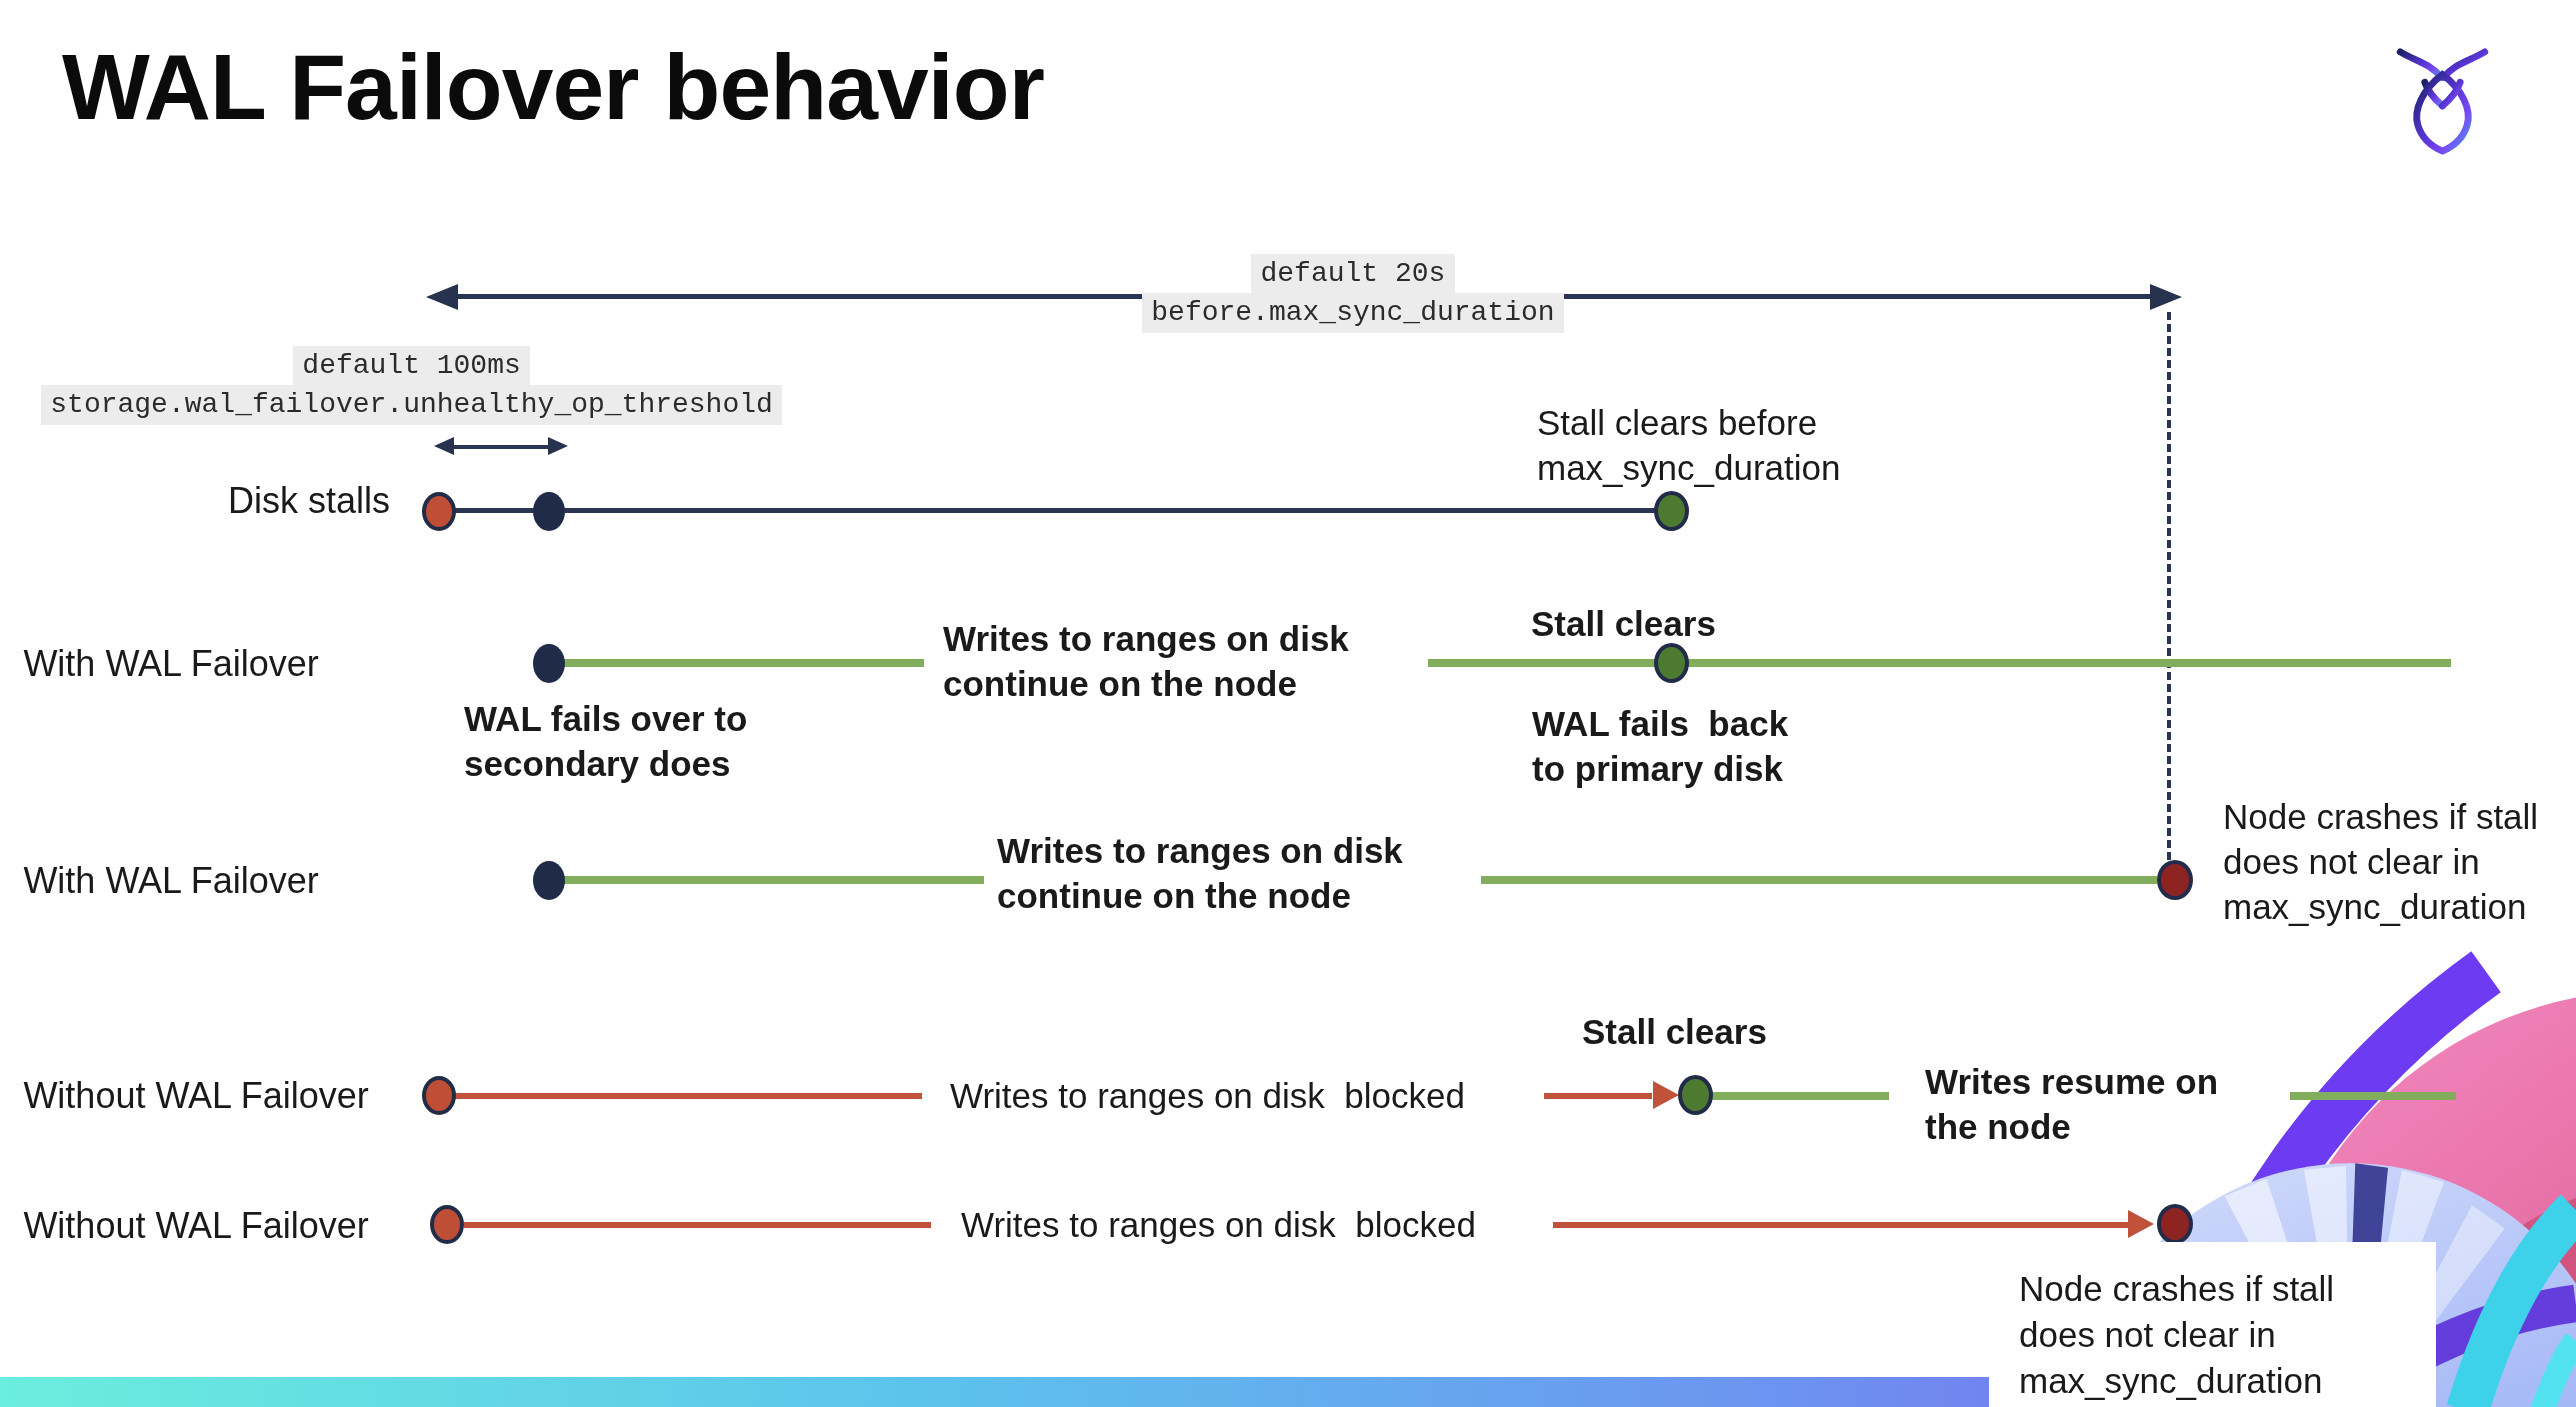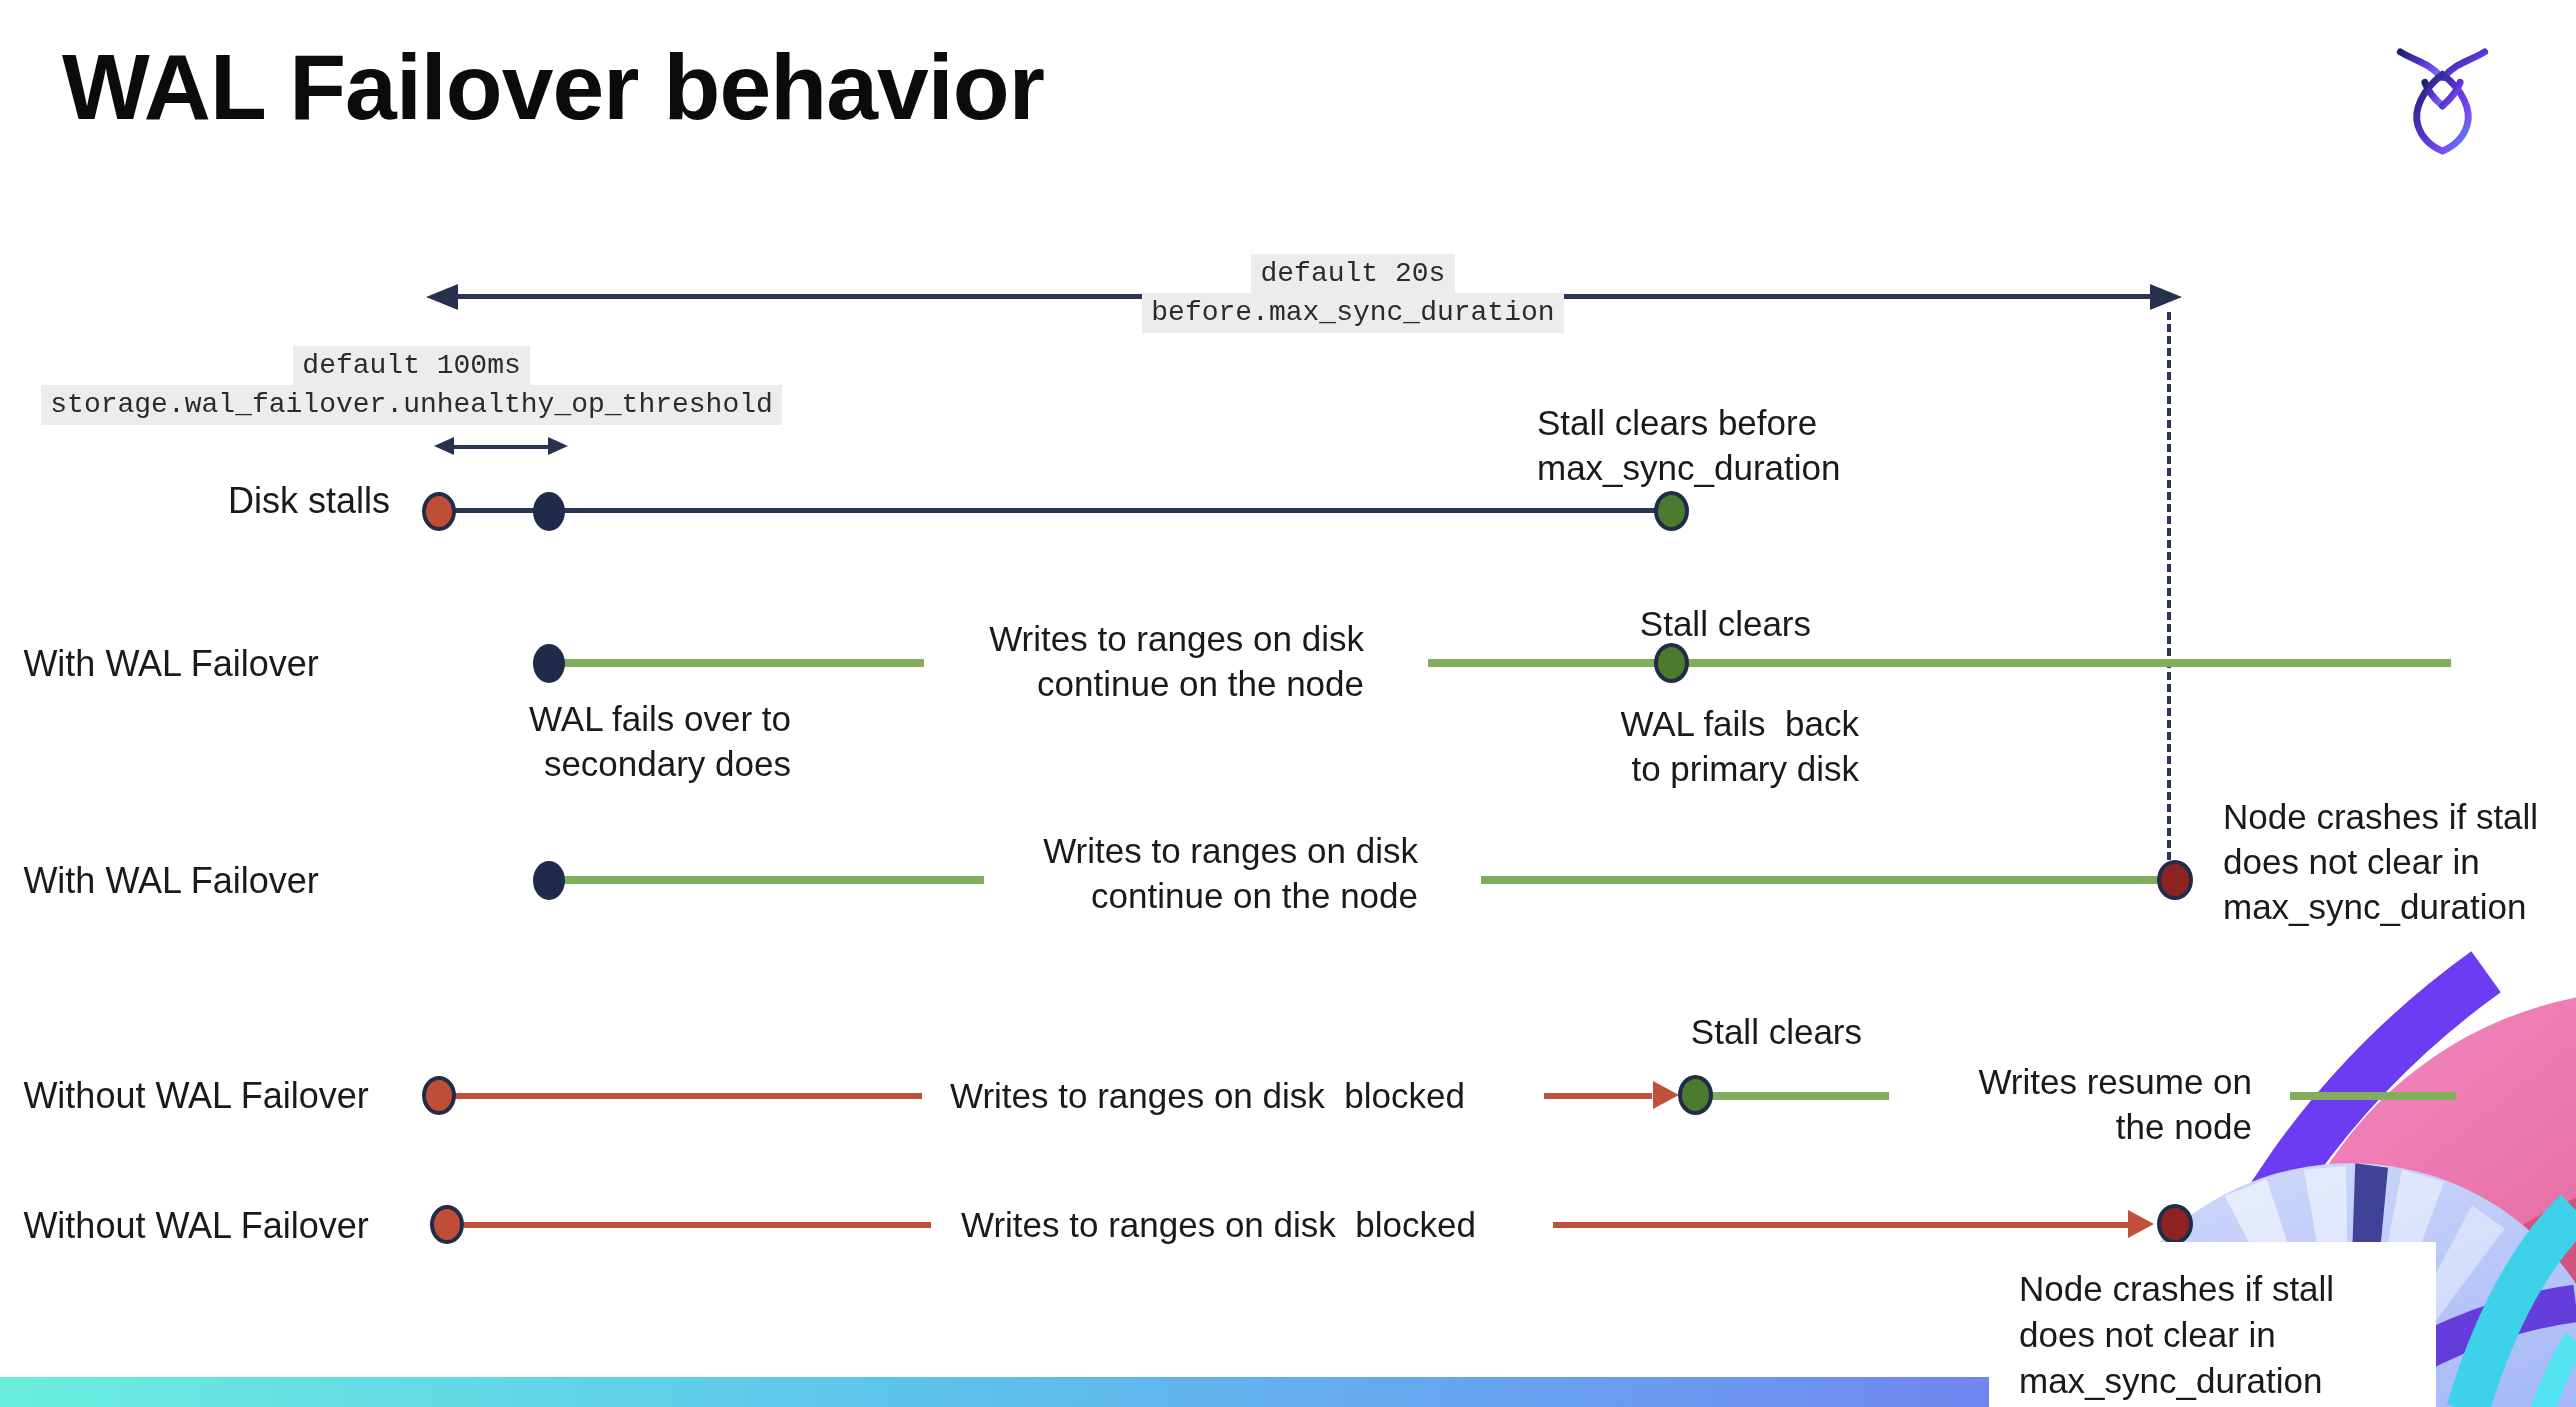--- a/index.html
+++ b/index.html
@@ -33,21 +33,21 @@
   .ah-left-navy {border-top:13px solid transparent;border-bottom:13px solid transparent;border-right:32px solid #27324f;}
   .ah-right-navy{border-top:13px solid transparent;border-bottom:13px solid transparent;border-left:32px solid #27324f;}
   .ah-left-navy-sm {border-top:9.3px solid transparent;border-bottom:9.3px solid transparent;border-right:20.6px solid #27324f;}
   .ah-right-navy-sm{border-top:9.3px solid transparent;border-bottom:9.3px solid transparent;border-left:20.6px solid #27324f;}
   .ah-right-red{border-top:14px solid transparent;border-bottom:14px solid transparent;border-left:26px solid #c0513a;}
 
   .dashed-v{position:absolute;width:0;border-left:4.7px dashed #2a3554;z-index:4;}
 
   .rowlabel{position:absolute;font-size:36px;line-height:41px;z-index:5;}
   .ann{position:absolute;font-size:35px;line-height:45px;white-space:pre-wrap;z-index:5;}
-  .center{text-align:right;}
+  .center{text-align:left;font-weight:bold;}
   .right{text-align:right;}
 
   .whitebox{position:absolute;left:1989px;top:1242px;width:447px;height:165px;
             background:#ffffff;z-index:7;}
   .whitebox .ann{position:static;display:block;padding:24px 0 0 30px;line-height:46px;}
 
   .bottombar{position:absolute;left:0;top:1377px;width:2576px;height:31px;z-index:1;
              background:linear-gradient(90deg,#6aeedd 0%,#5cc4ec 35%,#6d92f0 70%,#7e58f0 100%);}
 
   .brand-art{position:absolute;left:1944px;top:925px;width:632px;height:482px;z-index:2;}

